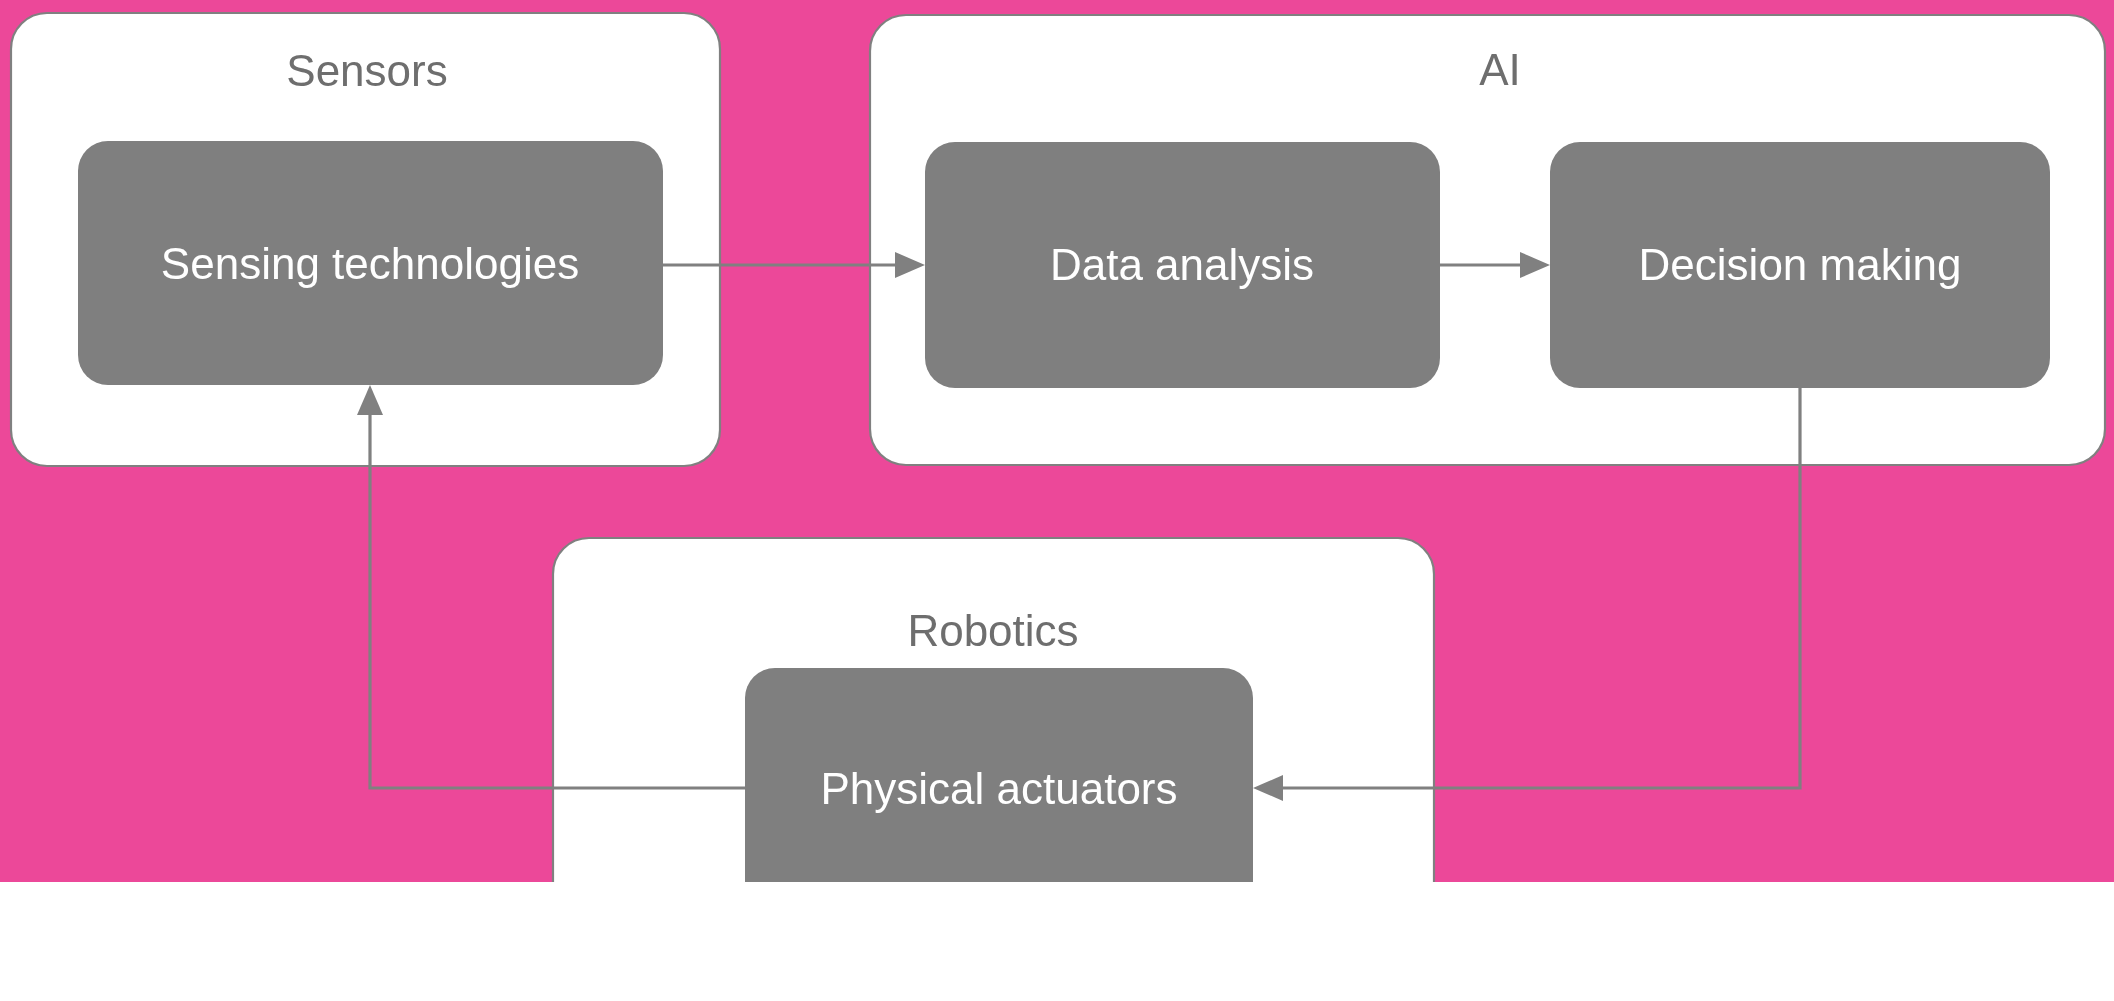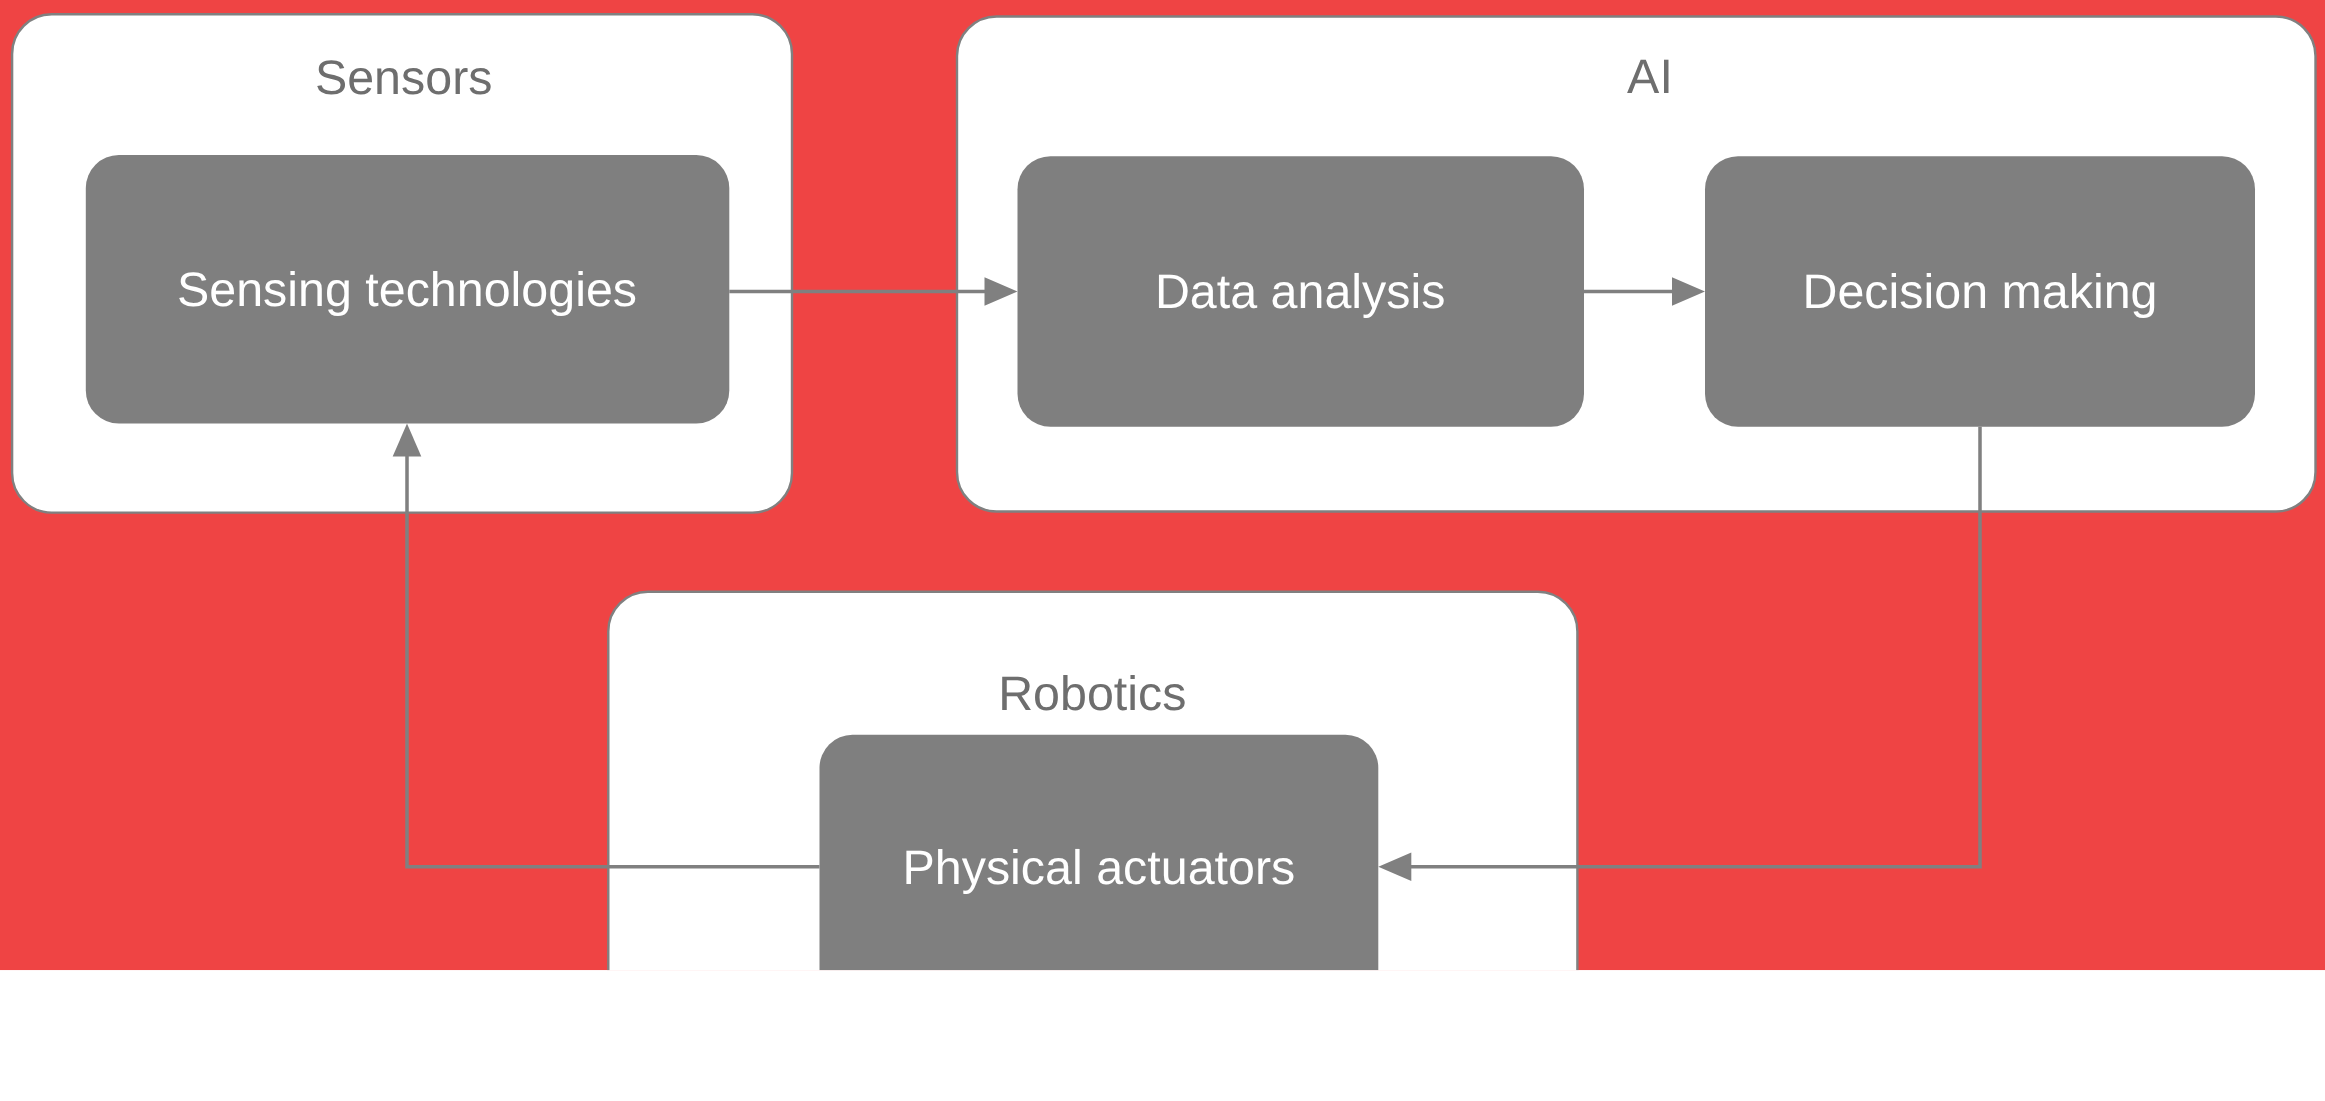--- a/index.html
+++ b/index.html
@@ -8,21 +8,21 @@
     padding: 0;
     background: #ffffff;
   }
   body {
     font-family: "Liberation Sans", sans-serif;
   }
   #canvas {
     position: relative;
     width: 2114px;
     height: 882px;
-    background: #ef4444;
+    background: #ec4899;
     overflow: hidden;
   }
   #diagram-svg {
     position: absolute;
     left: 0;
     top: 0;
     width: 2114px;
     height: 1001px;
   }
   .group-frame {

